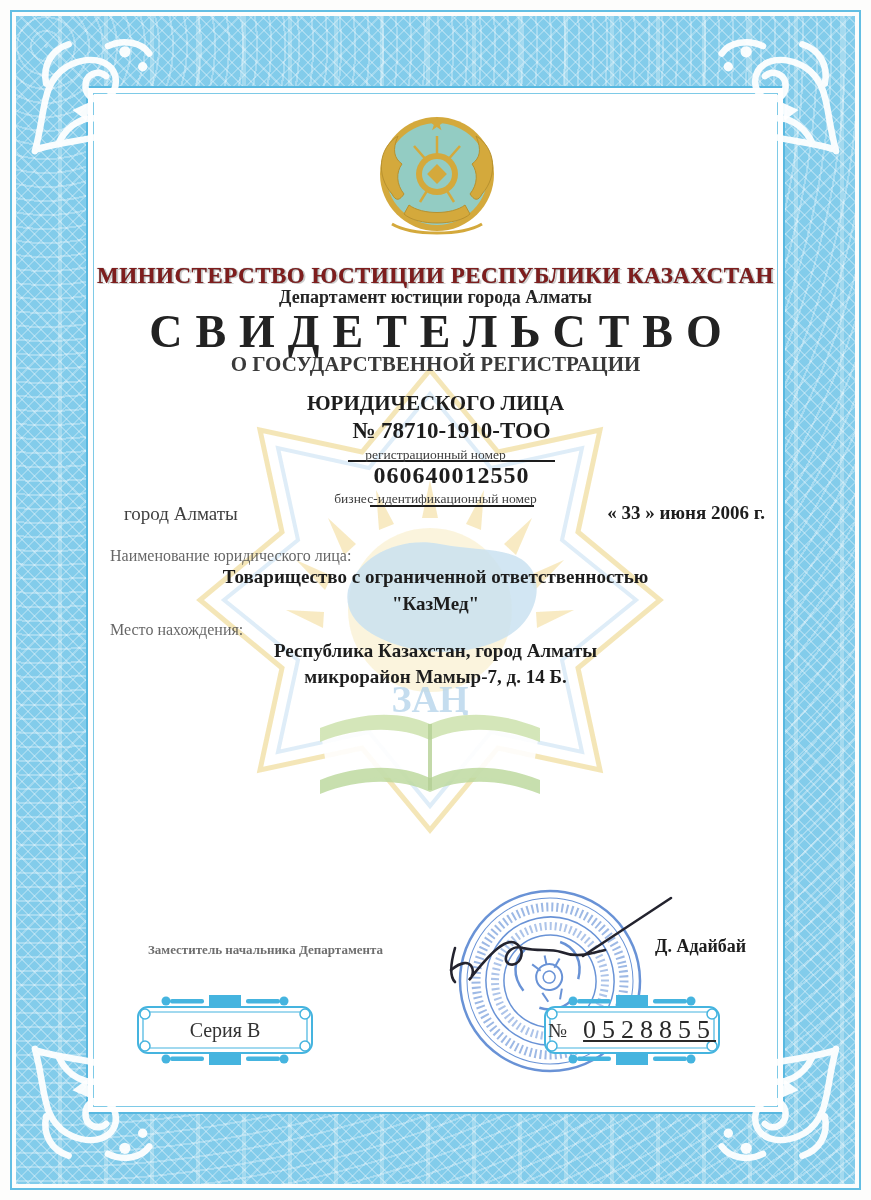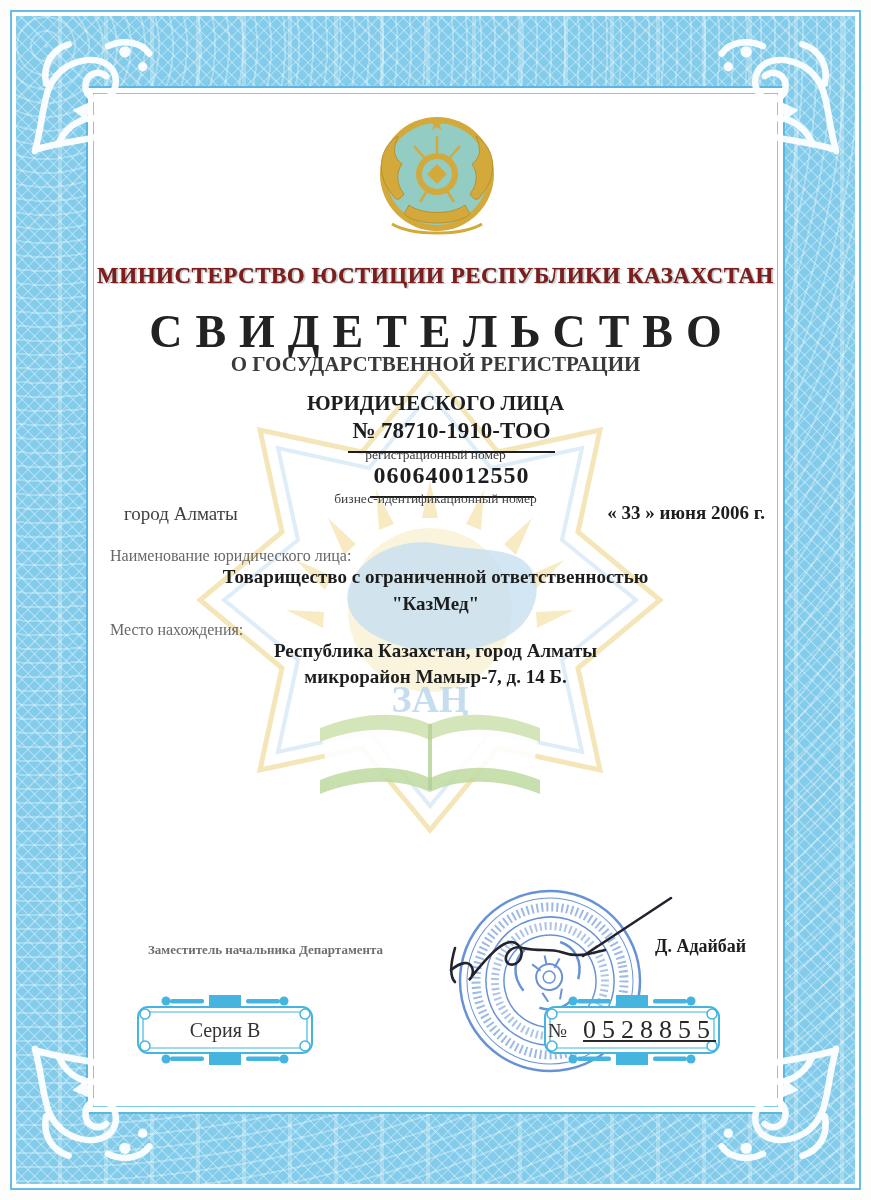--- a/index.html
+++ b/index.html
@@ -37,21 +37,21 @@
   .cline { position:absolute; left:0; width:100%; text-align:center; }
   .ministry {
     top:263px; font-size:23px; font-weight:700; letter-spacing:.5px;
     color:#7f1d1d; text-shadow:0 0 1px #565656, 2px 1px 0 rgba(120,120,120,.35);
   }
   .department { top:287px; font-size:18px; font-weight:700; color:#252525; }
   .doc-title  { top:305px; font-size:46px; font-weight:700; letter-spacing:13px; padding-left:13px; color:#222; }
   .doc-sub    { top:352px; font-size:21px; font-weight:700; color:#3a3a3a; }
   .entity     { top:391px; font-size:21px; font-weight:700; }
   .regnum     { top:418px; font-size:23px; font-weight:700; }
-  .regnum span, .binnum span { border-bottom:2px solid #1d1d1d; padding:0 4px 8px;margin-left:32px; }
+  .regnum span, .binnum span { border-bottom:2px solid #1d1d1d; padding:0 4px 17px;margin-left:32px; }
   .small-label{ font-size:13.5px; color:#3c3c3c; }
   .reglabel   { top:447px; }
   .binnum     { top:462px; font-size:24px; font-weight:700; letter-spacing:1px; }
   .binlabel   { top:491px; }
   .city  { position:absolute; left:124px; top:503px; font-size:19px; font-weight:400; color:#404040; }
   .date  { position:absolute; right:106px; top:502px; font-size:19px; font-weight:700; }
   .field-label { position:absolute; left:110px; font-size:16px; color:#4c4c4c; opacity:.85; }
   .name-label { top:547px; }
   .bold-c { font-size:19px; font-weight:700; }
   .name1 { top:566px; } .name2 { top:593px; }
@@ -193,20 +193,21 @@
     </g>
     <circle cx="75" cy="68" r="21" fill="#d4a93c"></circle>
     <circle cx="75" cy="68" r="15" fill="#93ccc3"></circle>
     <rect x="68" y="61" width="14" height="14" fill="#d4a93c" transform="rotate(45 75 68)"></rect>
     <path d="M42 108 C55 120 95 120 108 108 L103 99 C90 109 60 109 47 99 Z" fill="#d4a93c" stroke="#b8912e" stroke-width="1"></path>
     <path d="M30 118 C50 130 100 130 120 118" fill="none" stroke="#d4a93c" stroke-width="3"></path>
   </svg>
 
   <div class="layer">
     <div class="cline ministry">МИНИСТЕРСТВО ЮСТИЦИИ РЕСПУБЛИКИ КАЗАХСТАН</div>
+    <div class="cline department">Департамент юстиции города Алматы</div>
     <div class="cline doc-title">СВИДЕТЕЛЬСТВО</div>
     <div class="cline doc-sub">О ГОСУДАРСТВЕННОЙ РЕГИСТРАЦИИ</div>
     <div class="cline entity">ЮРИДИЧЕСКОГО ЛИЦА</div>
 
     <div class="cline regnum"><span>№ 78710-1910-ТОО</span></div>
     <div class="cline small-label reglabel">регистрационный номер</div>
     <div class="cline binnum"><span>060640012550</span></div>
     <div class="cline small-label binlabel">бизнес-идентификационный номер</div>
 
     <div class="city">город Алматы</div>

